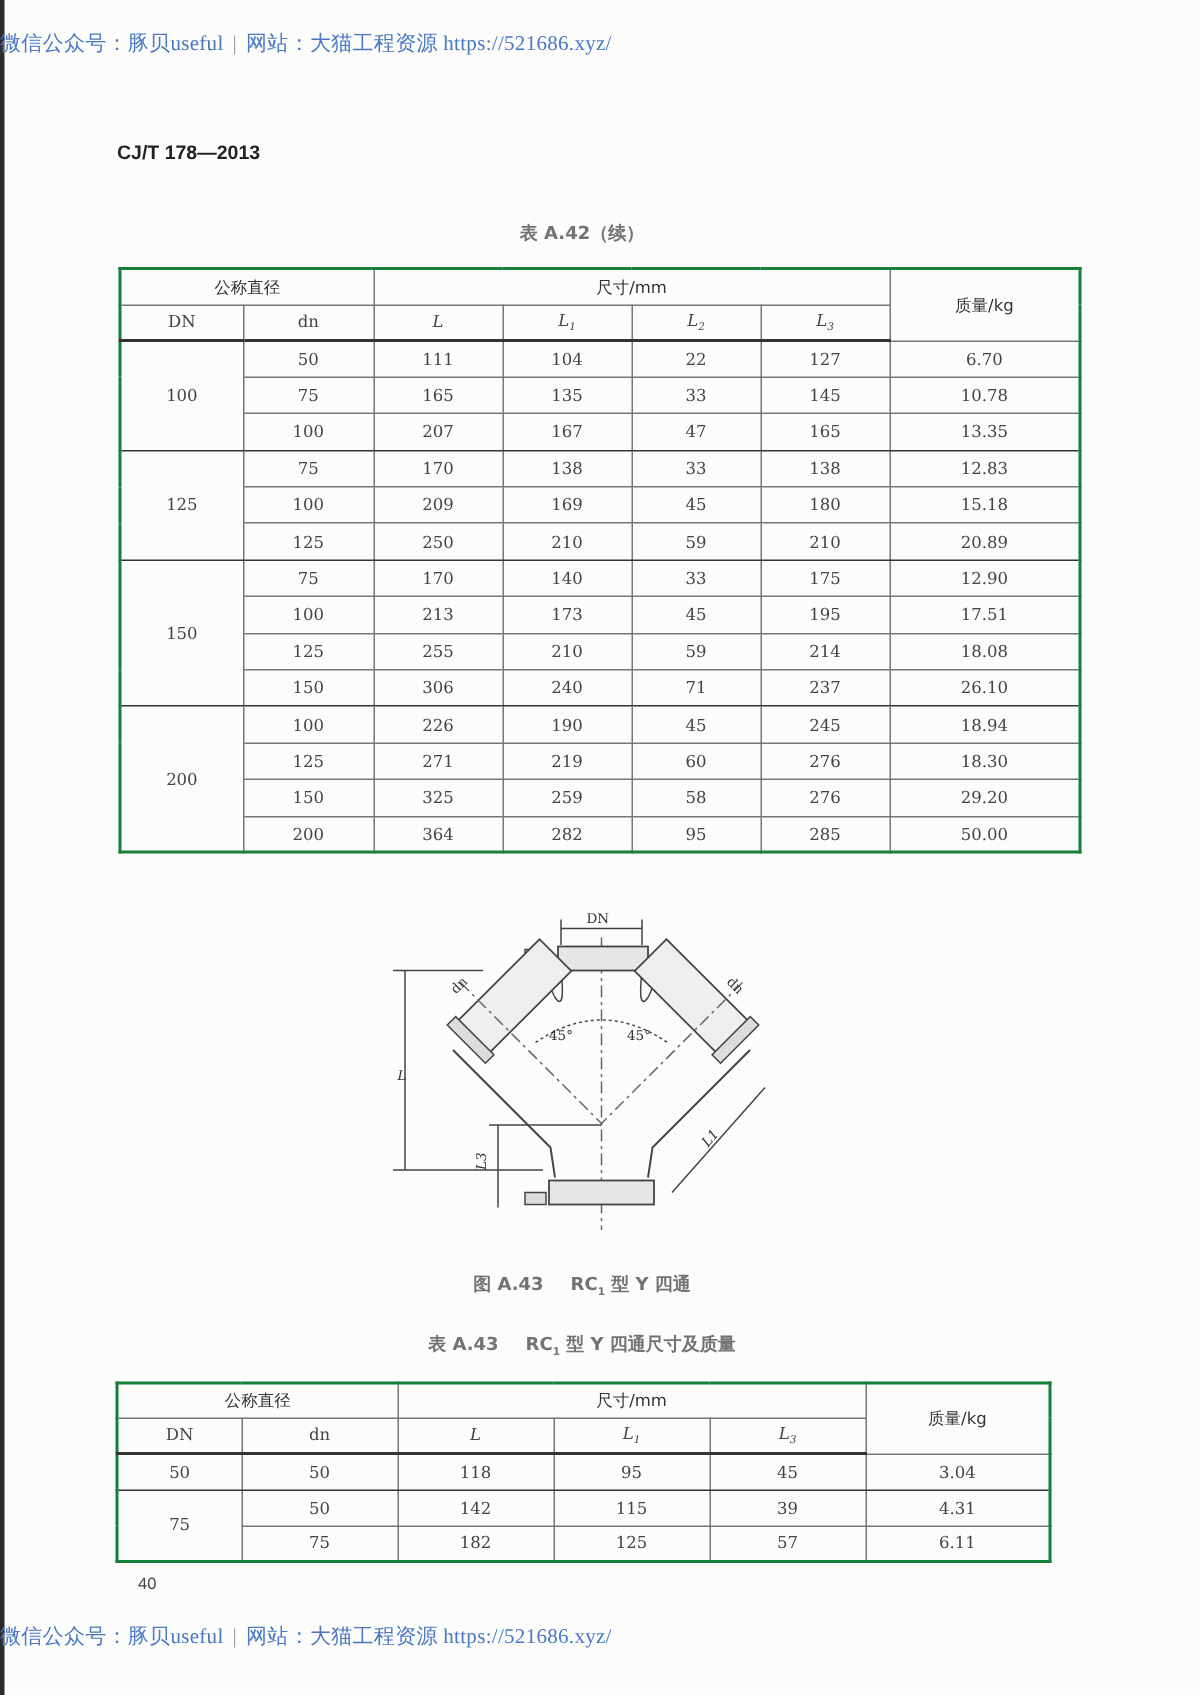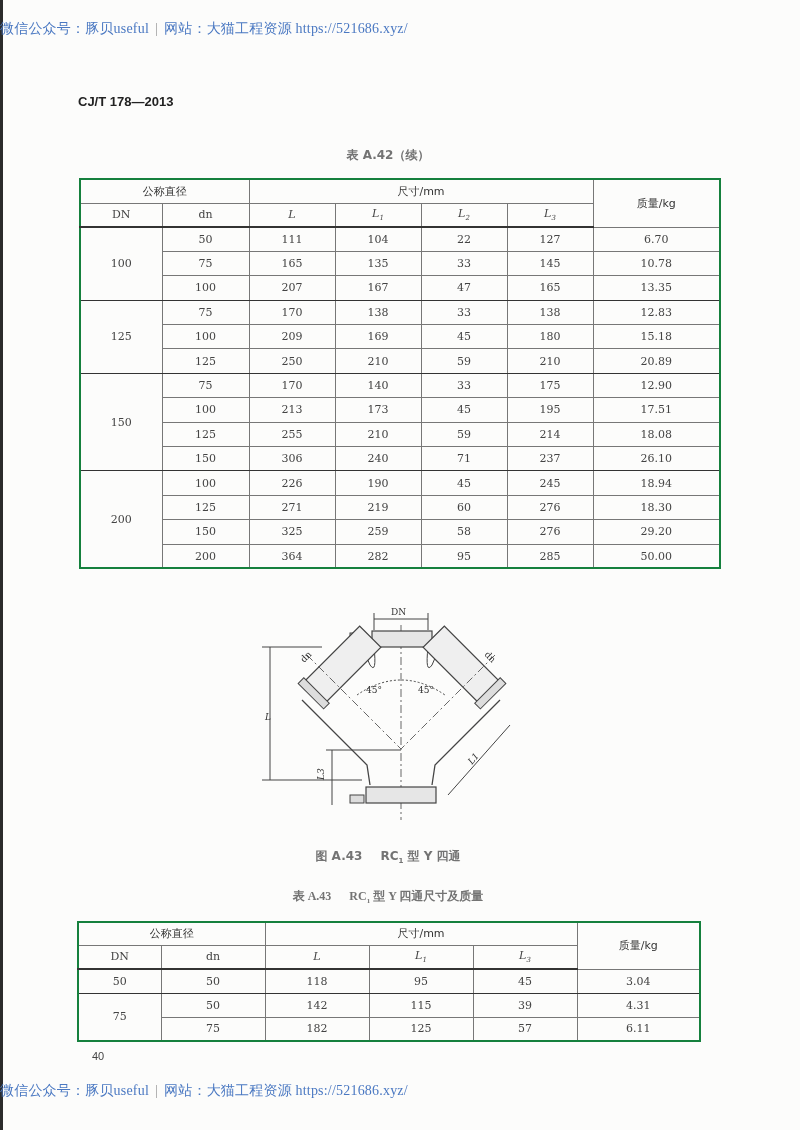--- a/index.html
+++ b/index.html
@@ -236,21 +236,21 @@
     <text x="3" y="125" font-style="italic">L</text>
     <text x="210" y="170" font-style="italic" transform="rotate(-50 210 170)">L1</text>
     <text x="62" y="185" font-style="italic" transform="rotate(-90 62 185)">L3</text>
   </g>
 </svg>
 
 <div class="caption" style="top:848px;">
   <span>图 A.43</span><span class="gap"></span><span>RC</span><sub>1</sub> <span>型 Y 四通</span>
 </div>
 
-<div class="caption" style="top:888px;font-family:Liberation Serif, serif;">
+<div class="caption" style="top:888px;">
   <span>表 A.43</span><span class="gap"></span><span>RC</span><sub>1</sub> <span>型 Y 四通尺寸及质量</span>
 </div>
 
 <table class="spec" style="left:77px; top:921px; width:622px;">
   <colgroup>
     <col style="width:83px">
       <col style="width:104px">
       <col style="width:104px">
       <col style="width:104px">
       <col style="width:104px">

